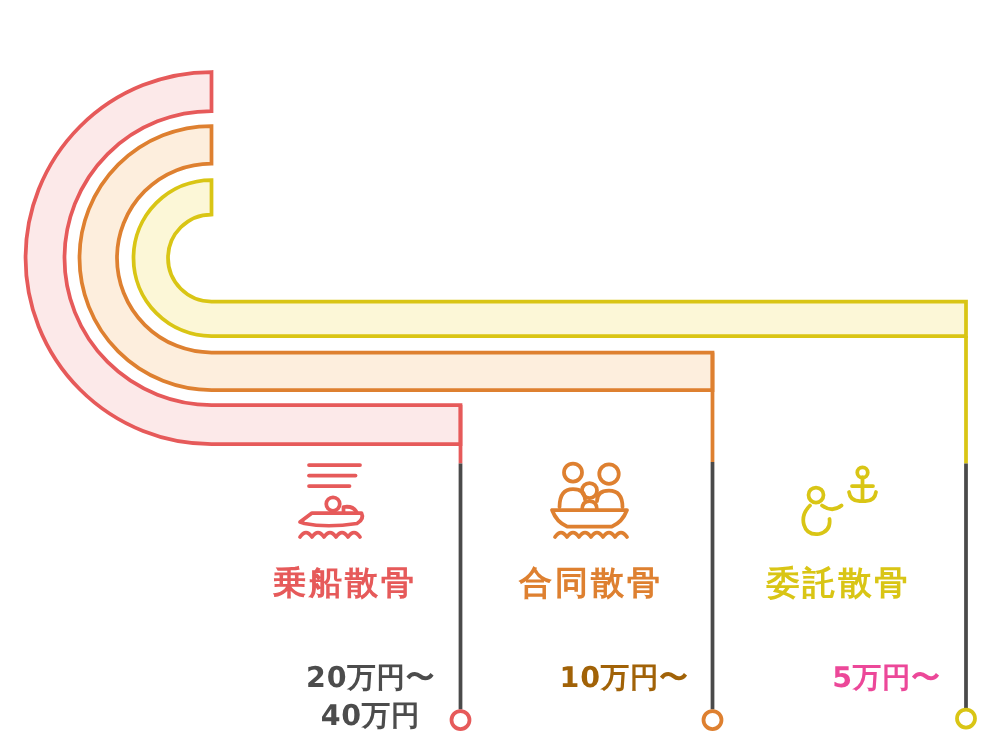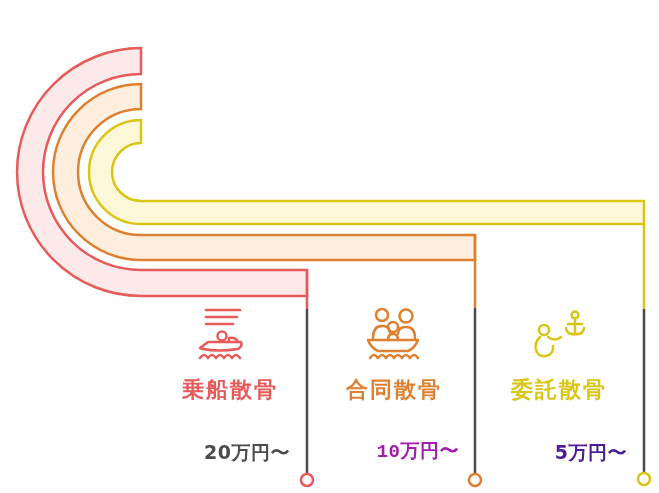--- a/index.html
+++ b/index.html
@@ -96,21 +96,22 @@
       <path d="M15,29 Q22,34 28,29"></path>
     </g>
   </svg>
 
   <div class="category-label" style="left: 140px; color: rgb(230, 90, 90);">乗船散骨</div>
   <div class="category-label" style="left: 469px; color: rgb(217, 197, 21);">委託散骨</div>
   <div class="category-label" style="left: 304px; color: rgb(222, 128, 48);">合同散骨</div>
 
   <div class="price-range" style="right: 369px; color: rgb(76, 76, 76);">
     <div>20万円〜</div>
+    <div>40万円</div>
   </div>
-  <div class="price-range" style="right: 200px; color: #a21caf; font-family: Liberation Mono, monospace;">
+  <div class="price-range" style="right: 200px; color: #a16207;">
     <div>10万円〜</div>
   </div>
-  <div class="price-range" style="right: 32px; color: #4c1d95;">
+  <div class="price-range" style="right: 32px; color: #ec4899;">
     <div>5万円〜</div>
   </div>
 
 </div>
 
 </body></html>

